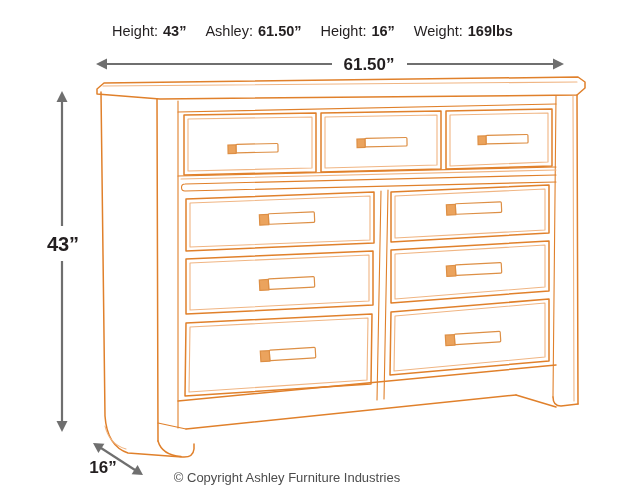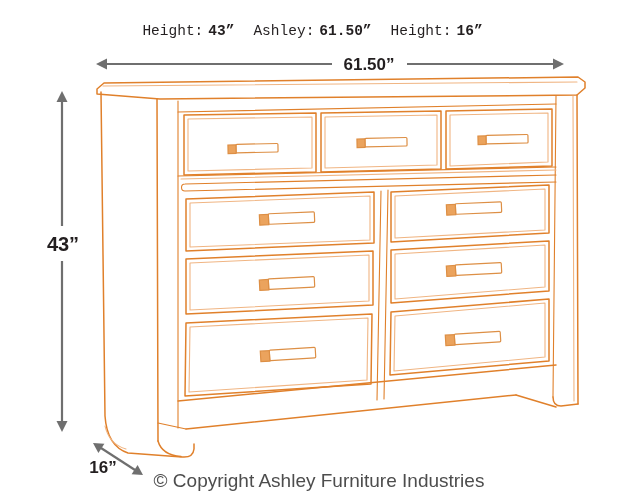--- a/index.html
+++ b/index.html
@@ -3,27 +3,27 @@
 <meta charset="utf-8">
 <style>
   html,body { margin:0; padding:0; background:#ffffff; }
   body {
     width:625px; height:500px; position:relative; overflow:hidden;
     font-family:"Liberation Sans", sans-serif; color:#231f20;
   }
   .header {
     position:absolute; top:22px; left:0; width:625px;
     display:flex; justify-content:center; gap:19px;
-    font-size:14.5px; line-height:18px; color:#231f20;font-family:Liberation Mono, monospace;
+    font-size:14.5px; line-height:18px; color:#231f20;
   }
   .spec { display:flex; gap:5px; white-space:nowrap; }
   .spec .val { font-weight:bold; }
   .footer {
     position:absolute; top:470px; left:0; width:574px;
-    text-align:center; font-size:19px; color:#4d4d4d;margin-left:32px;
+    text-align:center; font-size:13px; color:#4d4d4d;
   }
   svg.stage { position:absolute; left:0; top:0; }
   svg text {
     font-family:"Liberation Sans", sans-serif;
     font-weight:bold; fill:#231f20; text-anchor:middle;
   }
   .dim-lg { font-size:17px; }
   .dim-xl { font-size:20px; }
   .arrow path { stroke:#6f6f6f; stroke-width:2.2; fill:none; }
   .arrow polygon { fill:#6f6f6f; stroke:none; }
@@ -41,20 +41,24 @@
     <span>Height:</span>
     <span class="val">43”</span>
   </span>
   <span class="spec">
     <span>Ashley:</span>
     <span class="val">61.50”</span>
   </span>
   <span class="spec">
     <span>Height:</span>
     <span class="val">16”</span>
+  </span>
+  <span class="spec">
+    <span>Weight:</span>
+    <span class="val">169lbs</span>
   </span>
 </div>
 
 <svg class="stage" width="625" height="500" viewBox="0 0 625 500">
 
   <defs>
     <g id="handle-sm">
       <rect class="hbar" x="-17" y="-4" width="42" height="8.5" rx="1"></rect>
       <rect class="hcap" x="-25" y="-3.5" width="8" height="8.5"></rect>
     </g>

